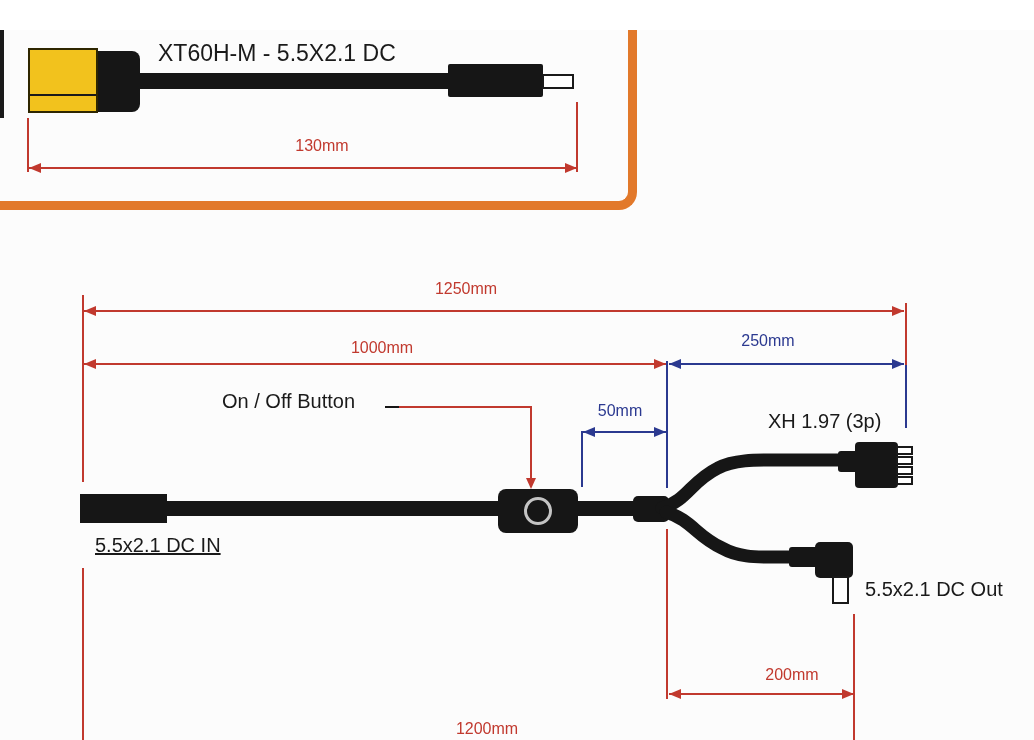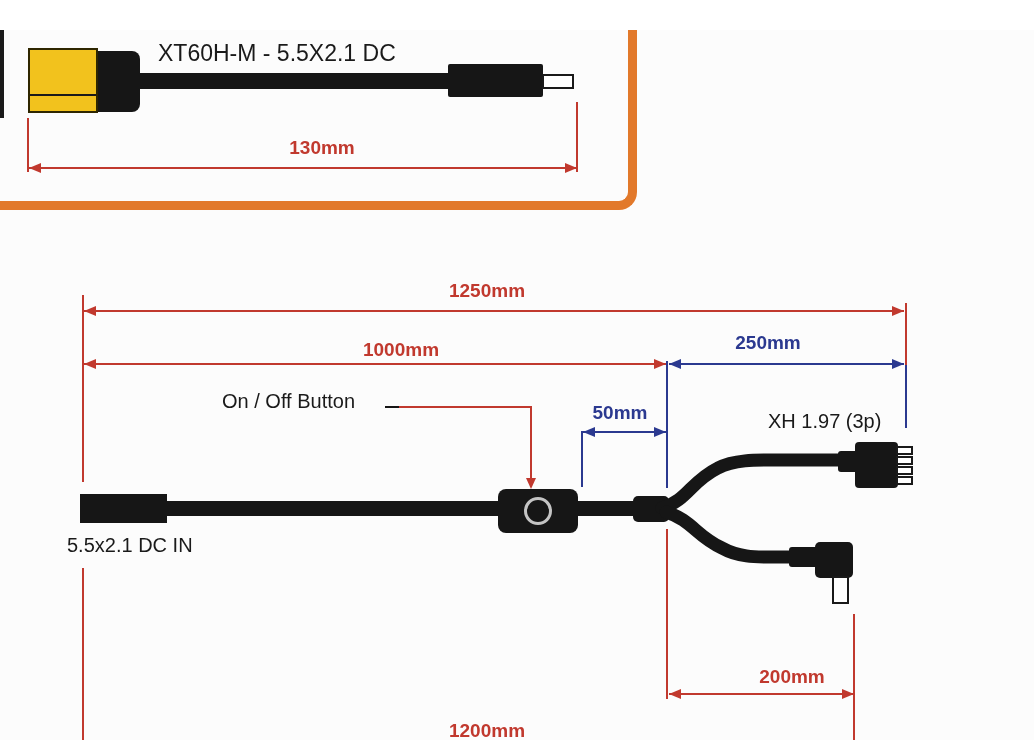--- a/index.html
+++ b/index.html
@@ -14,21 +14,21 @@
   .vline { position:absolute; width:2px; }
   .red  { background:var(--dimension_red); }
   .blue { background:var(--dimension_blue); }
   .blackline { background:var(--cable_black); }
   .arr { position:absolute; width:0; height:0; }
   .arr-l-red  { border-top:5px solid transparent; border-bottom:5px solid transparent; border-right:12px solid var(--dimension_red); }
   .arr-r-red  { border-top:5px solid transparent; border-bottom:5px solid transparent; border-left:12px solid var(--dimension_red); }
   .arr-l-blue { border-top:5px solid transparent; border-bottom:5px solid transparent; border-right:12px solid var(--dimension_blue); }
   .arr-r-blue { border-top:5px solid transparent; border-bottom:5px solid transparent; border-left:12px solid var(--dimension_blue); }
   .arr-d-red  { border-left:5px solid transparent; border-right:5px solid transparent; border-top:11px solid var(--dimension_red); }
-  .dim { position:absolute; font-size:19px; color:var(--dimension_red); white-space:nowrap;font-weight:bold; }
+  .dim { position:absolute; font-size:16px; color:var(--dimension_red); white-space:nowrap; }
   .dim.b { color:var(--dimension_blue); }
   .lbl { position:absolute; font-size:20px; color:#1a1a1a; white-space:nowrap; }
   .ctr { transform:translateX(-50%); }
   .cable { position:absolute; background:var(--cable_black); }
   .whitepart { position:absolute; background:#fff; border:2px solid #1a1a1a; box-sizing:border-box; }
 </style>
 </head>
 <body>
 
 <div class="canvas">
@@ -56,28 +56,28 @@
   <div class="arr arr-l-red" style="left:29px; top:133px;"></div>
   <div class="arr arr-r-red" style="left:565px; top:133px;"></div>
   <div class="dim ctr" style="left:322px; top:107px;">130mm</div>
 
   <div class="vline red" style="left:82px; top:265px; height:187px;"></div>
   <div class="vline red" style="left:82px; top:538px; height:179px;"></div>
 
   <div class="hline red" style="left:84px; top:280px; width:820px;"></div>
   <div class="arr arr-l-red" style="left:84px; top:276px;"></div>
   <div class="arr arr-r-red" style="left:892px; top:276px;"></div>
-  <div class="dim ctr" style="left:487px; top:250px;">1250mm</div>
+  <div class="dim ctr" style="left:466px; top:250px;">1250mm</div>
   <div class="vline red" style="left:905px; top:273px; height:62px;"></div>
   <div class="vline blue" style="left:905px; top:335px; height:63px;"></div>
 
   <div class="hline red" style="left:84px; top:333px; width:582px;"></div>
   <div class="arr arr-l-red" style="left:84px; top:329px;"></div>
   <div class="arr arr-r-red" style="left:654px; top:329px;"></div>
-  <div class="dim ctr" style="left:401px; top:309px;">1000mm</div>
+  <div class="dim ctr" style="left:382px; top:309px;">1000mm</div>
 
   <div class="vline blue" style="left:666px; top:331px; height:127px;"></div>
 
   <div class="hline blue" style="left:669px; top:333px; width:235px;"></div>
   <div class="arr arr-l-blue" style="left:669px; top:329px;"></div>
   <div class="arr arr-r-blue" style="left:892px; top:329px;"></div>
   <div class="dim b ctr" style="left:768px; top:302px;">250mm</div>
 
   <div class="vline blue" style="left:581px; top:401px; height:56px;"></div>
   <div class="hline blue" style="left:583px; top:401px; width:83px;"></div>
@@ -107,22 +107,23 @@
   <div class="cable" style="left:838px; top:421px; width:22px; height:21px; border-radius:3px;"></div>
   <div class="cable" style="left:855px; top:412px; width:43px; height:46px; border-radius:4px;"></div>
   <div class="whitepart" style="left:896px; top:416px; width:17px; height:9px;"></div>
   <div class="whitepart" style="left:896px; top:426px; width:17px; height:9px;"></div>
   <div class="whitepart" style="left:896px; top:436px; width:17px; height:9px;"></div>
   <div class="whitepart" style="left:896px; top:446px; width:17px; height:9px;"></div>
 
   <div class="cable" style="left:789px; top:517px; width:32px; height:20px; border-radius:3px;"></div>
   <div class="cable" style="left:815px; top:512px; width:38px; height:36px; border-radius:5px;"></div>
   <div class="whitepart" style="left:832px; top:546px; width:17px; height:28px;"></div>
+  <div class="lbl" style="left:865px; top:548px;">5.5x2.1 DC Out</div>
 
-  <div class="lbl" style="left:67px; top:504px;">5.5x2.1 DC IN</div>
+  <div class="lbl" style="left:95px; top:504px;text-decoration:underline;">5.5x2.1 DC IN</div>
 
   <div class="vline red" style="left:666px; top:499px; height:170px;"></div>
   <div class="vline red" style="left:853px; top:584px; height:138px;"></div>
   <div class="hline red" style="left:669px; top:663px; width:185px;"></div>
   <div class="arr arr-l-red" style="left:669px; top:659px;"></div>
   <div class="arr arr-r-red" style="left:842px; top:659px;"></div>
   <div class="dim ctr" style="left:792px; top:636px;">200mm</div>
 
   <div class="hline red" style="left:84px; top:716px; width:769px;"></div>
   <div class="arr arr-l-red" style="left:84px; top:712px;"></div>

